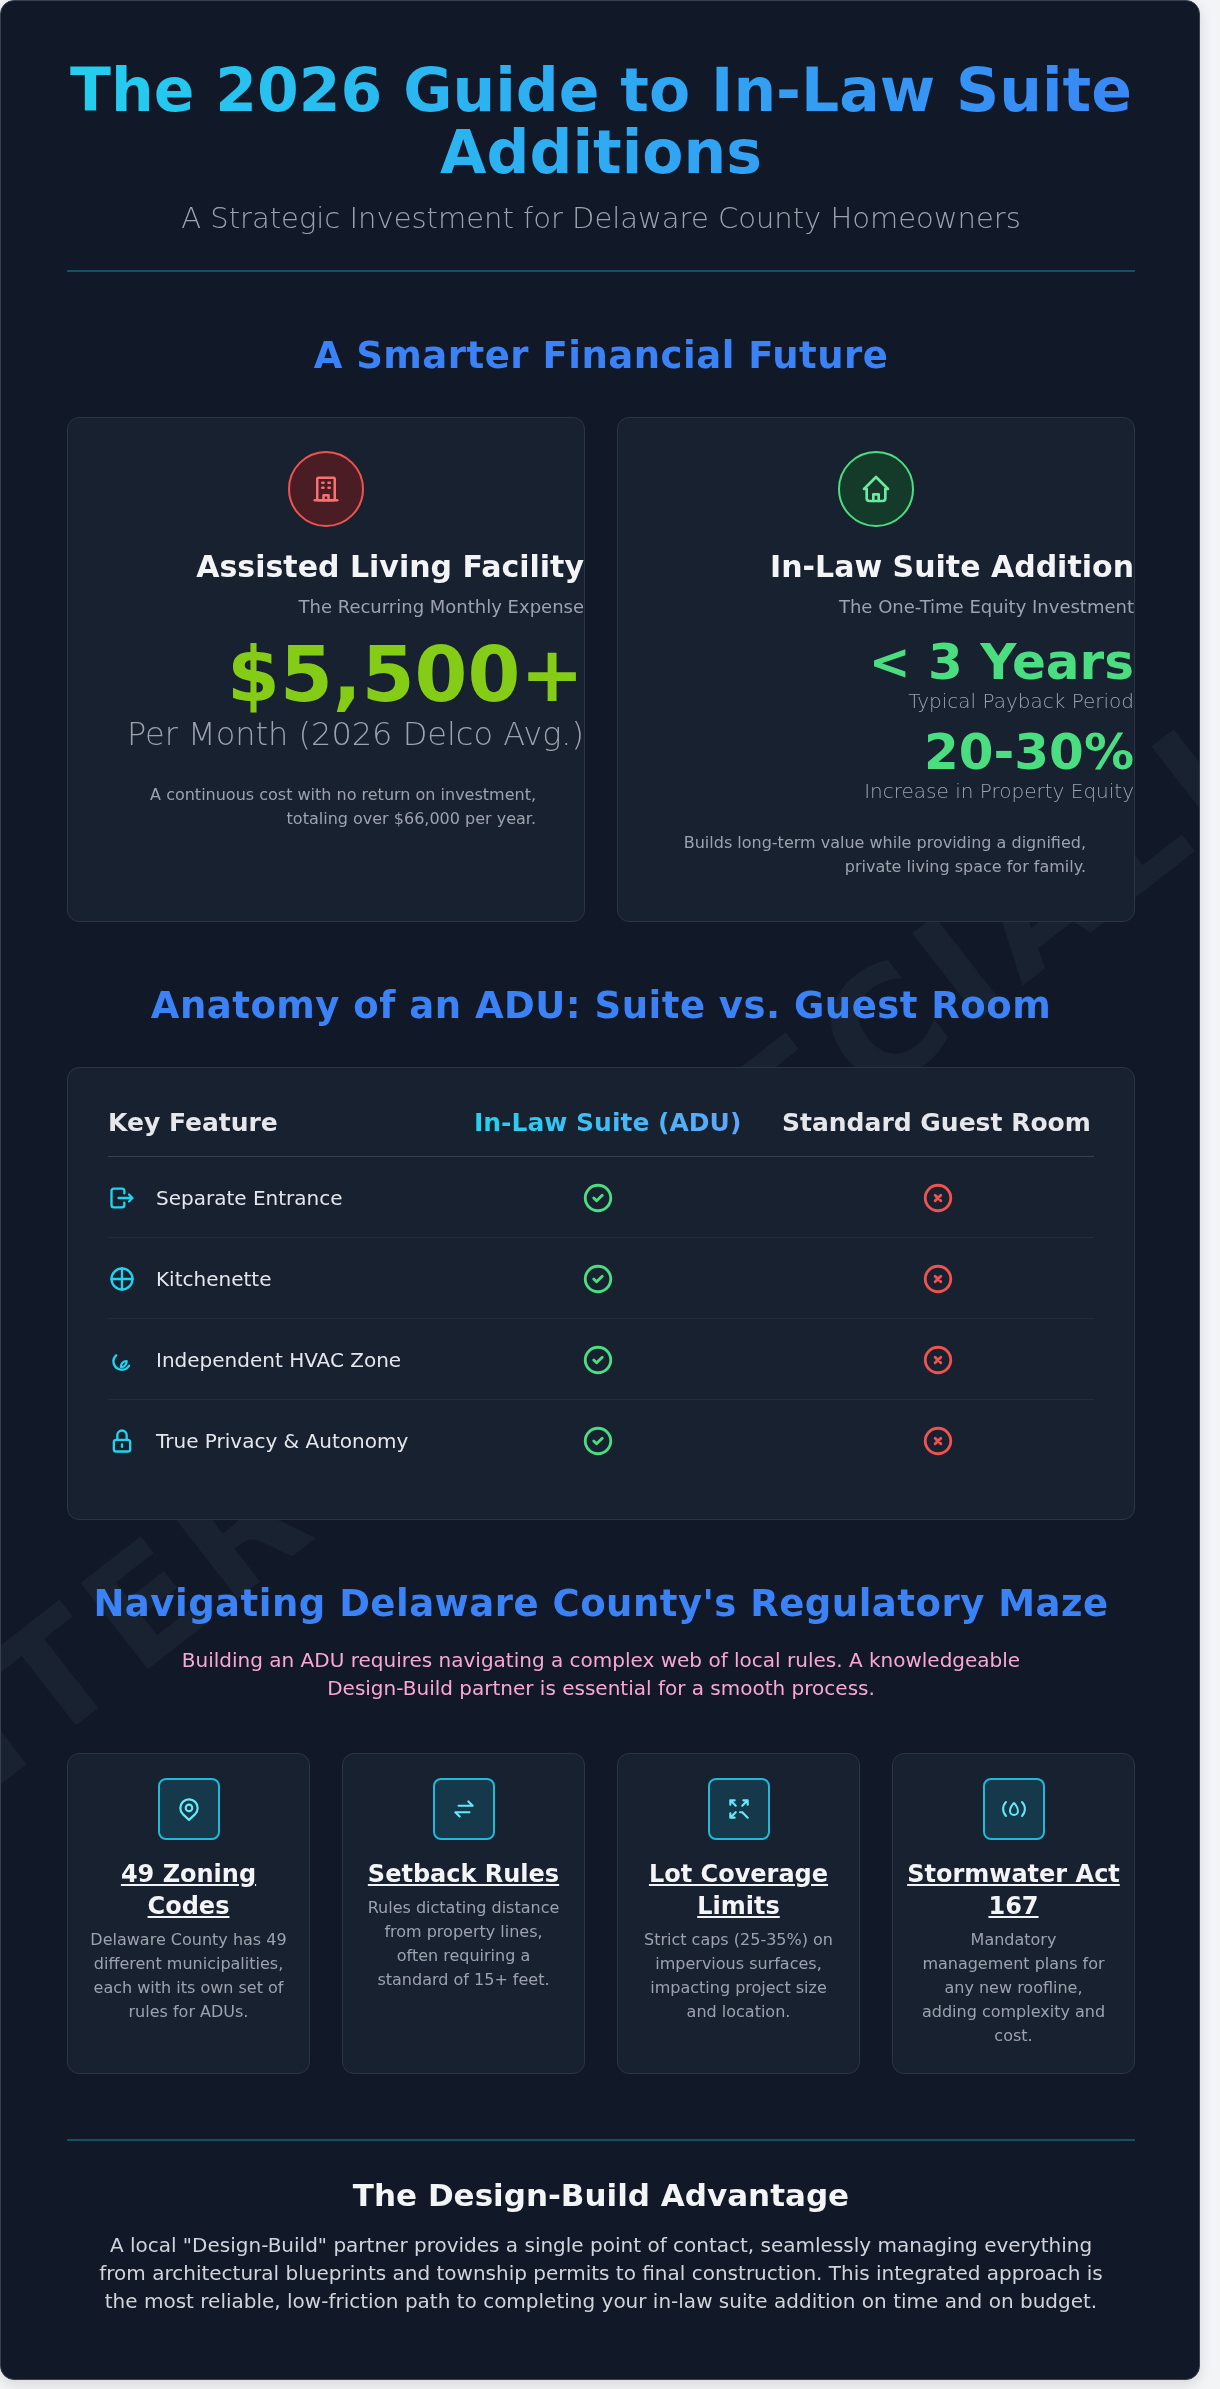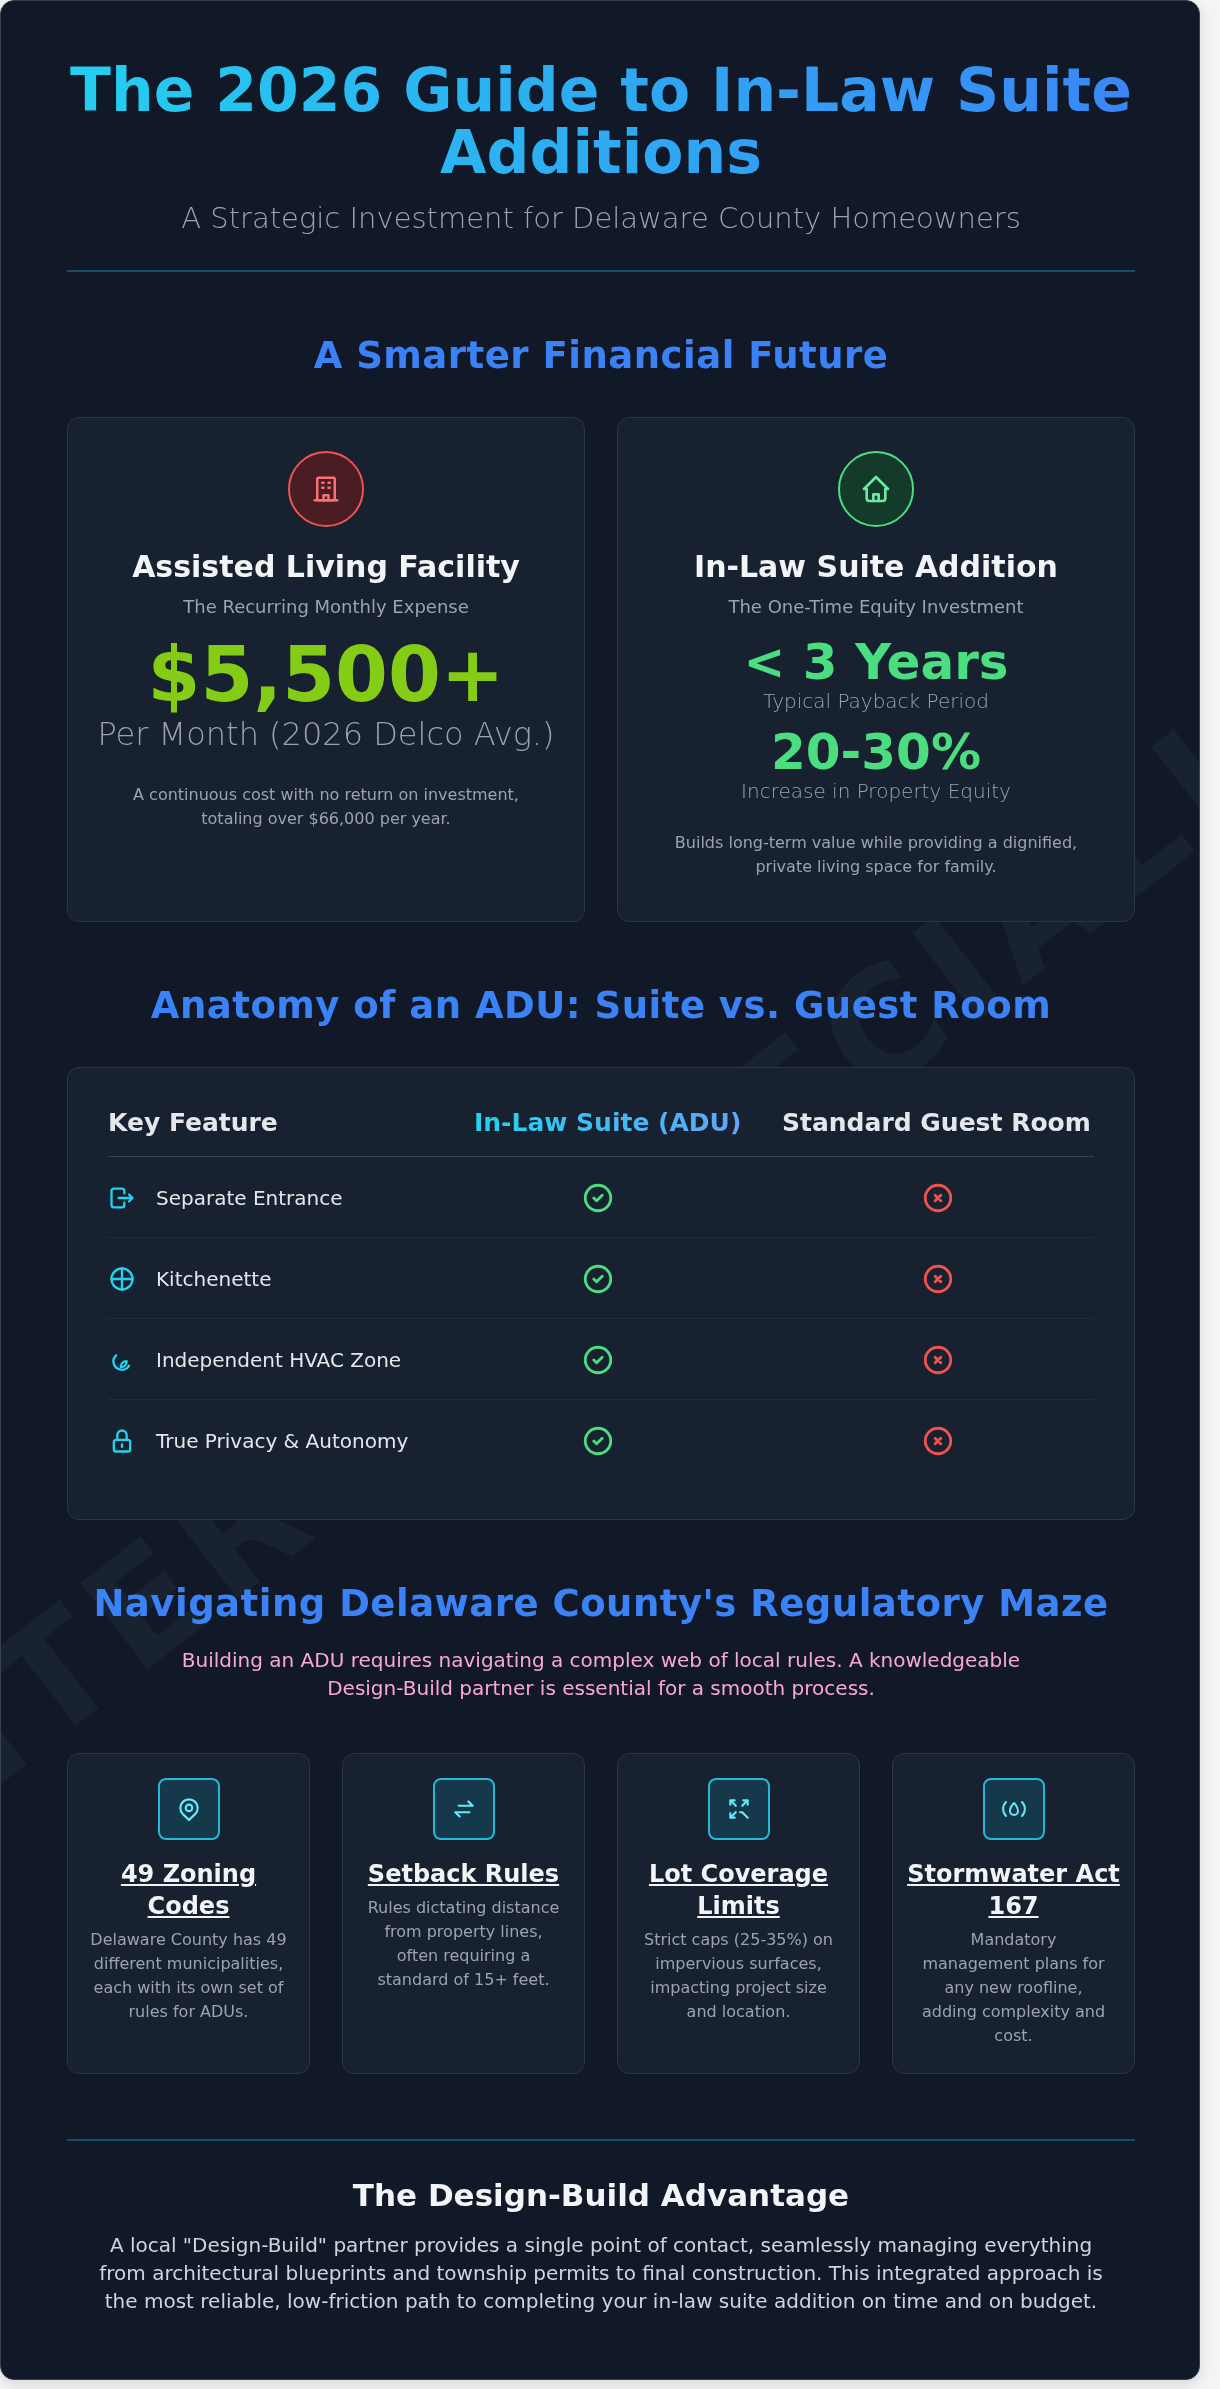--- a/index.html
+++ b/index.html
@@ -56,21 +56,21 @@
     text-align: center; font-size: 37px; font-weight: bold;
     color: #3b82f6; margin: 0; letter-spacing: 0.5px;
   }
   .card {
     position: absolute;
     background: #182130;
     border: 1px solid #2b3545;
     border-radius: 12px;
     box-sizing: border-box;
   }
-  .fin-card { top: 416px; height: 505px; width: 518px; text-align: center; }
+  .fin-card { top: 416px; height: 505px; width: 518px; text-align: right; }
   .icon-circle {
     width: 76px; height: 76px; border-radius: 50%;
     margin: 33px auto 0; box-sizing: border-box;
     display: flex; align-items: center; justify-content: center;
   }
   .icon-circle.red { background: #4a1d24; border: 2px solid #ef5350; }
   .icon-circle.green { background: #143a2a; border: 2px solid #4ade80; }
   .fin-title { font-size: 30px; font-weight: bold; color: #f3f4f6; margin-top: 22px; }
   .fin-sub { font-size: 18px; color: #9ca3af; margin-top: 12px; }
   .big-red { font-size: 76px; font-weight: bold; color: #84cc16; margin-top: 18px; line-height: 80px; }

